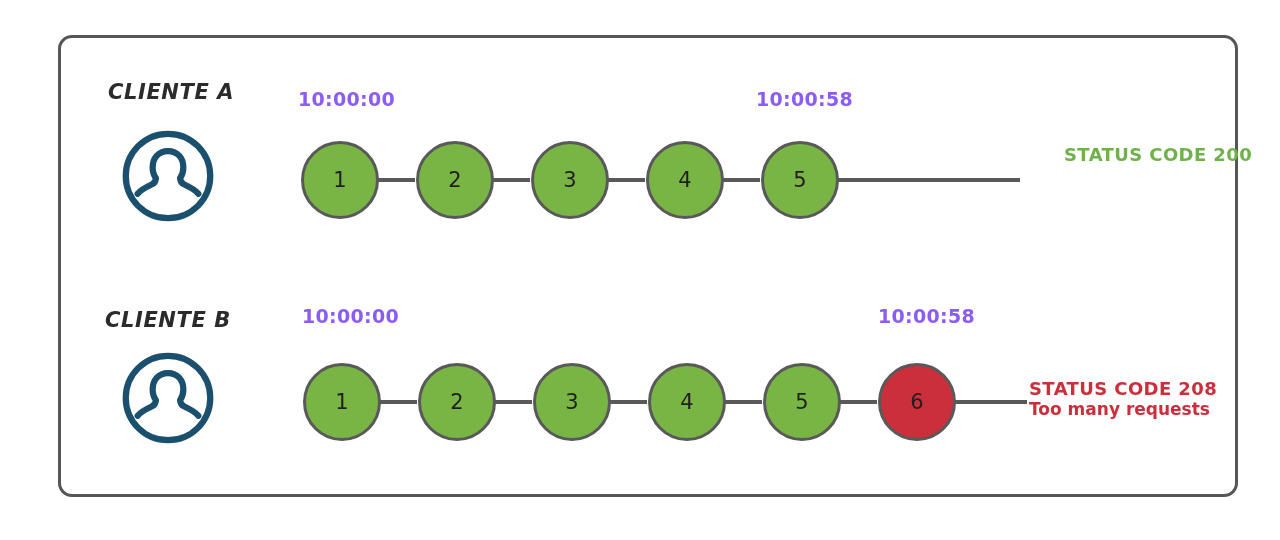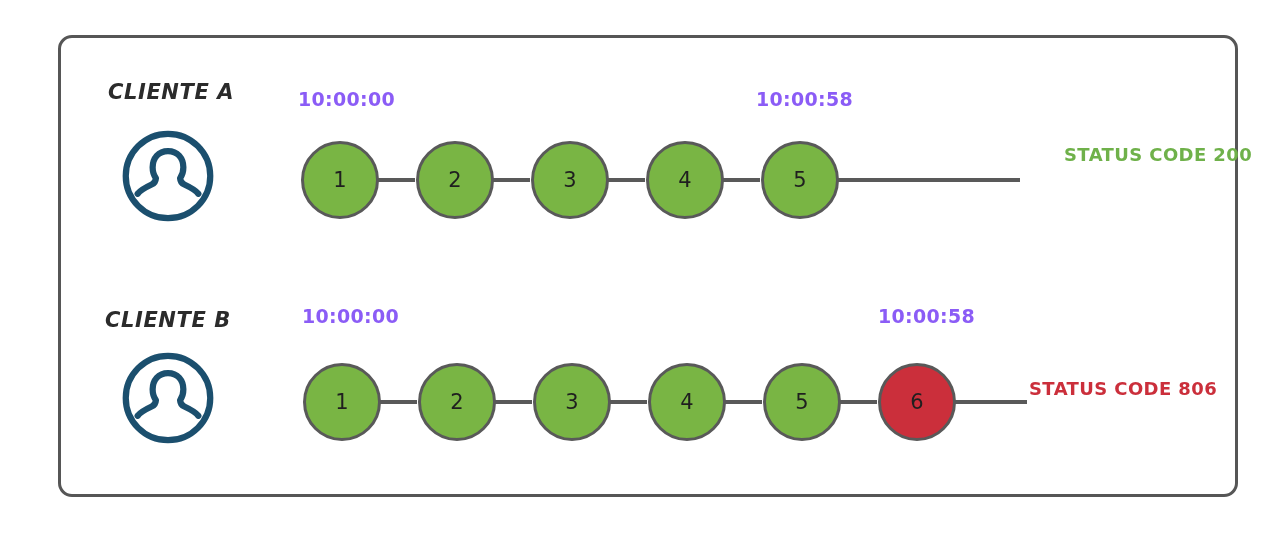--- a/index.html
+++ b/index.html
@@ -225,17 +225,18 @@
         <span>4</span>
       </div>
     <div class="node ok" style="left:763px; top:363px;">
         <span>5</span>
       </div>
     <div class="node fail" style="left:878px; top:363px;">
         <span>6</span>
       </div>
 
     <div class="status fail" style="left:1029px; top:378px;">
-      <span class="line1">STATUS CODE 806</span>
+      <span class="line1">STATUS CODE 208</span>
+      <span class="line2">Too many requests</span>
     </div>
   </div>
 
 </div>
 
 </body></html>

